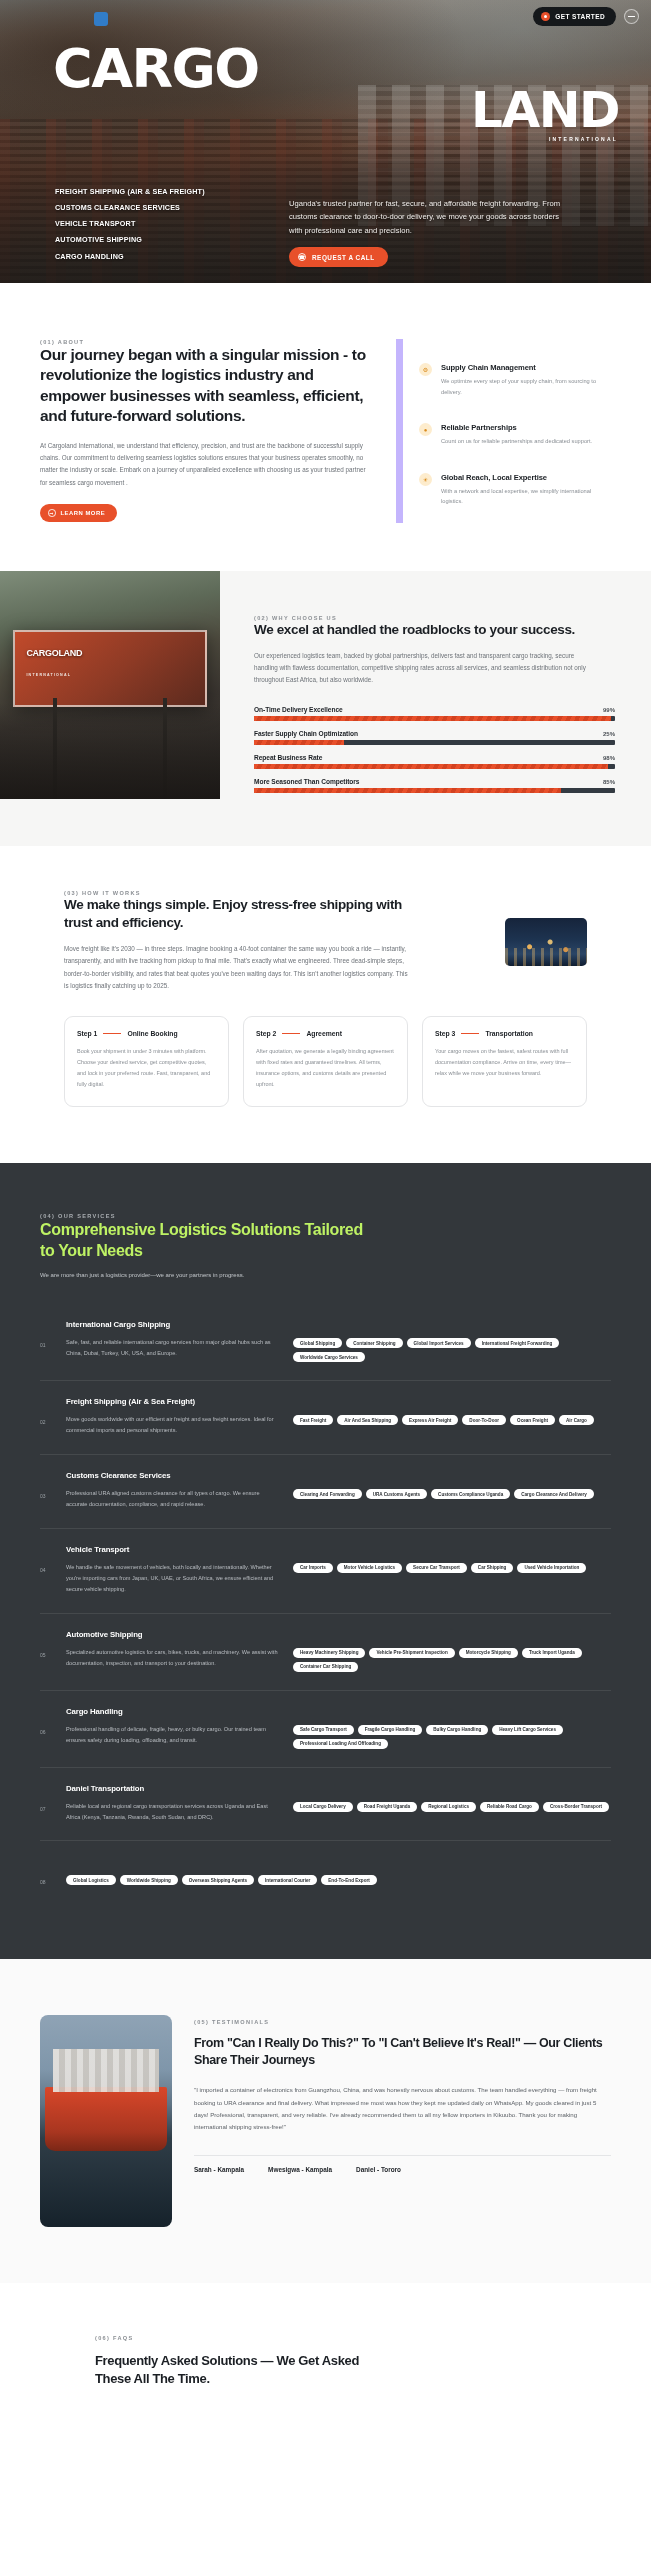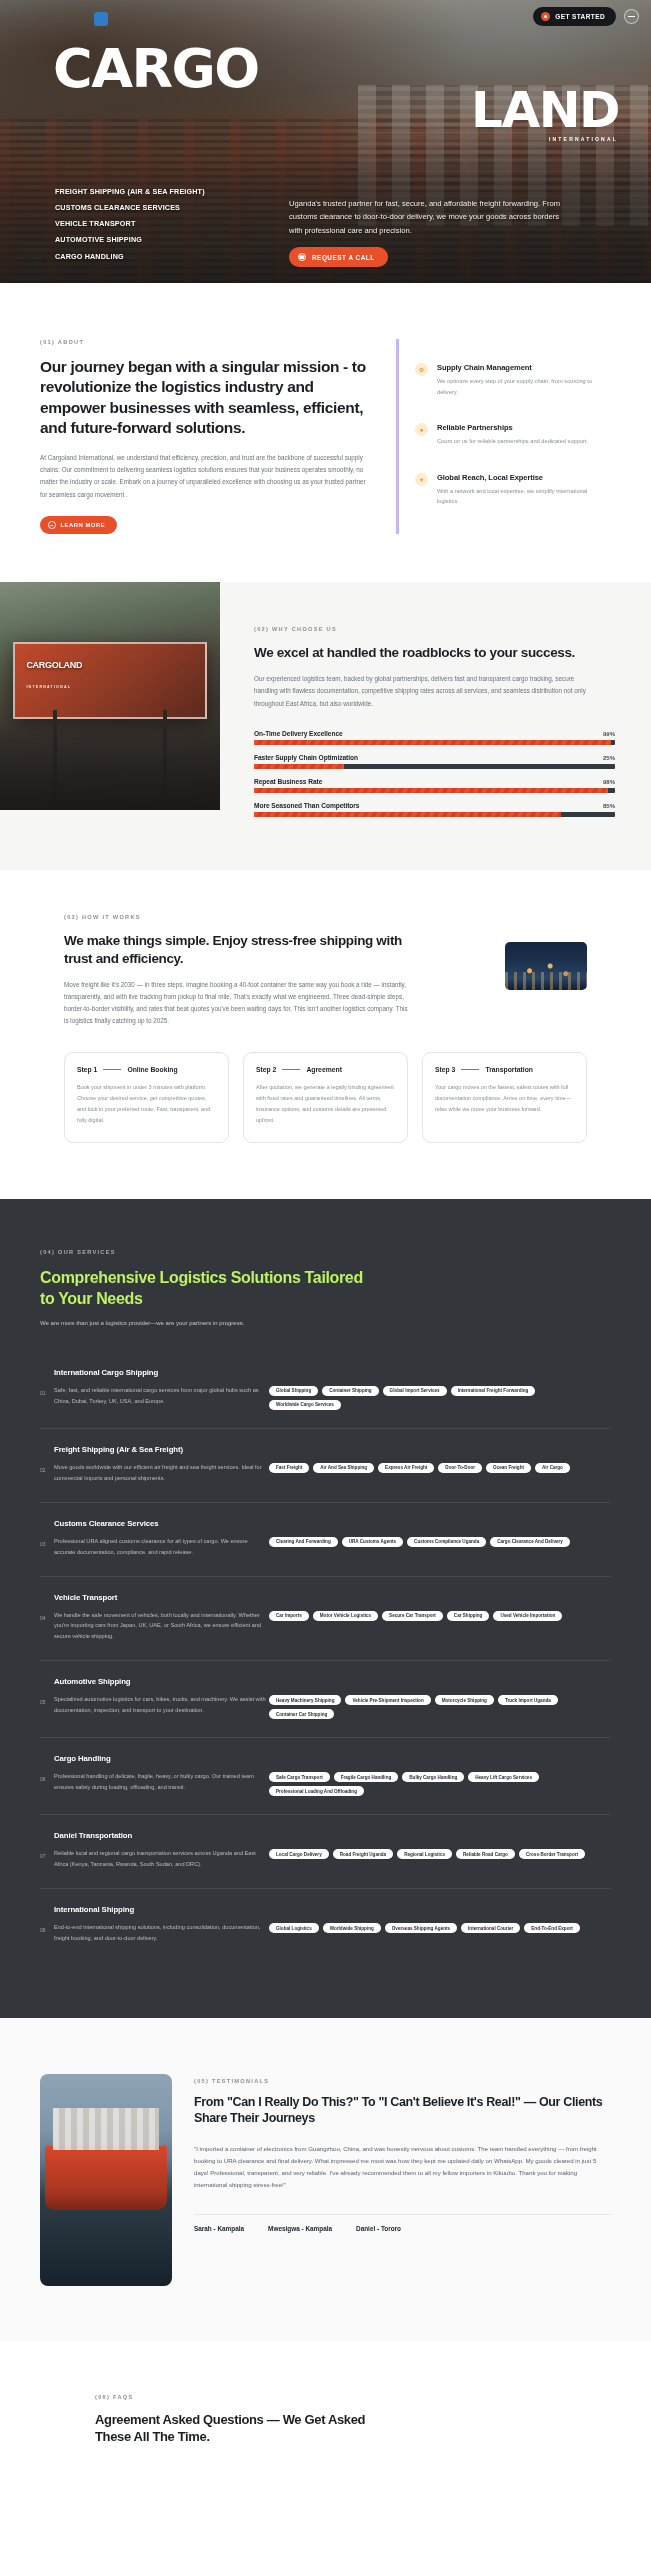--- a/index.html
+++ b/index.html
@@ -141,21 +141,21 @@
     border:1px solid rgba(255,255,255,.9);
     display:inline-flex;align-items:center;justify-content:center;
     font-size:5px; line-height:1;
   }
   .eyebrow {
     font-size: 5.6px; letter-spacing: 1.3px; font-weight:700;
     color:#8b8f94; text-transform: uppercase;
   }
   h2.big {
     font-size: 15.5px; line-height: 1.32; font-weight: 700;
-    letter-spacing:-.35px; color:#1b1f24; margin-top: 12px;
+    letter-spacing:-.35px; color:#1b1f24; margin-top: 0;
   }
   p.body {
     font-size: 6.3px; line-height: 1.95; color:#6d7278;
   }
 
   
   .about { display:flex; padding: 56px 40px 48px; gap: 26px; background:#fff; }
   .about-left { width: 330px; }
   .about-left p.body { margin-top: 13px; }
   .btn-learn {
@@ -163,21 +163,21 @@
     display:inline-flex; align-items:center; gap:5px;
     background:#e8502a;color:#fff;border:none;border-radius:20px;
     padding:5.5px 12px 5.5px 8px; font-size:5.9px;font-weight:700;letter-spacing:.5px;
     cursor:pointer;
   }
   .btn-learn .ico{
     width:7.5px;height:7.5px;border-radius:50%;
     border:1px solid rgba(255,255,255,.9);display:inline-flex;
     align-items:center;justify-content:center;font-size:4.5px;
   }
-  .about-right { flex:1; border-left:3px solid #c4b5fd; padding-left: 16px; padding-top: 14px;}
+  .about-right { flex:1; border-left:7px solid #c4b5fd; padding-left: 16px; padding-top: 14px;}
   .feat { display:flex; gap:9px; padding: 10px 0 16px; }
   .feat + .feat { }
   .feat-ico {
     width:13px;height:13px;flex:0 0 auto;border-radius:50%;
     background:#fdeccd;
     display:flex;align-items:center;justify-content:center;
     color:#d98b1e; font-size:6px;
   }
   .feat h4 { font-size:7.6px; font-weight:700; color:#1b1f24; letter-spacing:-.1px; }
   .feat p { font-size:5.7px; line-height:1.85; color:#8a8f95; margin-top:4px; max-width:160px; }
@@ -263,21 +263,21 @@
   .step-title { font-size:6.8px; font-weight:700; color:#1b1f24; }
   .step-card p { font-size:5.5px; line-height:2.0; color:#8a8f95; margin-top:9px; }
 
   
   .services { background:#33373b; padding: 50px 40px 56px; }
   .services .eyebrow { color:#a9adb1; }
   .services h2.big { color:#bef264; font-size:16px; max-width: 330px; }
   .services .lead { font-size:6px; color:#c3c7cb; margin-top:11px; }
   .svc-list { margin-top: 26px; }
   .svc-row {
-    display:flex; align-items:flex-start; gap: 0;
+    display:flex; align-items:flex-start; gap: 12px;
     padding: 16px 0 18px;
     border-bottom:1px solid rgba(255,255,255,.09);
   }
   .svc-row:last-child { border-bottom:none; }
   .svc-num { width: 14px; flex:0 0 auto; font-size:5px; color:#9aa0a5; padding-top:22px; }
   .svc-main { width: 215px; flex:0 0 auto; }
   .svc-main h3 { font-size:7.8px; font-weight:700; color:#fff; letter-spacing:-.1px; }
   .svc-main p { font-size:5.6px; line-height:1.95; color:#b9bdc2; margin-top:8px; }
   .svc-tags { flex:1; display:flex; flex-wrap:wrap; gap: 4px; align-content:flex-start; padding-top: 18px; }
   .tag {
@@ -583,24 +583,20 @@
         <div class="svc-tags">
           <span class="tag">Local Cargo Delivery</span>
           <span class="tag">Road Freight Uganda</span>
           <span class="tag">Regional Logistics</span>
           <span class="tag">Reliable Road Cargo</span>
           <span class="tag">Cross-Border Transport</span>
         </div>
       </div>
       <div class="svc-row">
         <div class="svc-num">08</div>
-        <div class="svc-main">
-          <h3>International Shipping</h3>
-          <p>End-to-end international shipping solutions, including consolidation, documentation, freight booking, and door-to-door delivery.</p>
-        </div>
         <div class="svc-tags">
           <span class="tag">Global Logistics</span>
           <span class="tag">Worldwide Shipping</span>
           <span class="tag">Overseas Shipping Agents</span>
           <span class="tag">International Courier</span>
           <span class="tag">End-To-End Export</span>
         </div>
       </div>
     </div>
 </section>
@@ -617,15 +613,15 @@
         <span class="testi-name">Mwesigwa - Kampala</span>
         <span class="testi-name">Daniel - Tororo</span>
       </div>
     </div>
   </div>
 </section>
 
 <section class="faq">
   <div style="padding-left:55px">
     <div class="eyebrow">(06) FAQS</div>
-    <h2 class="big">Agreement Asked Questions — We Get Asked These All The Time.</h2>
+    <h2 class="big">Frequently Asked Solutions — We Get Asked These All The Time.</h2>
   </div>
 </section>
 
 </body></html>

